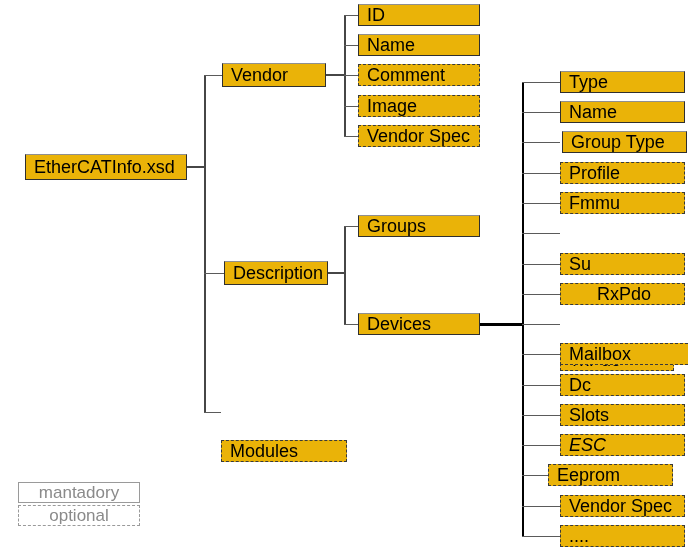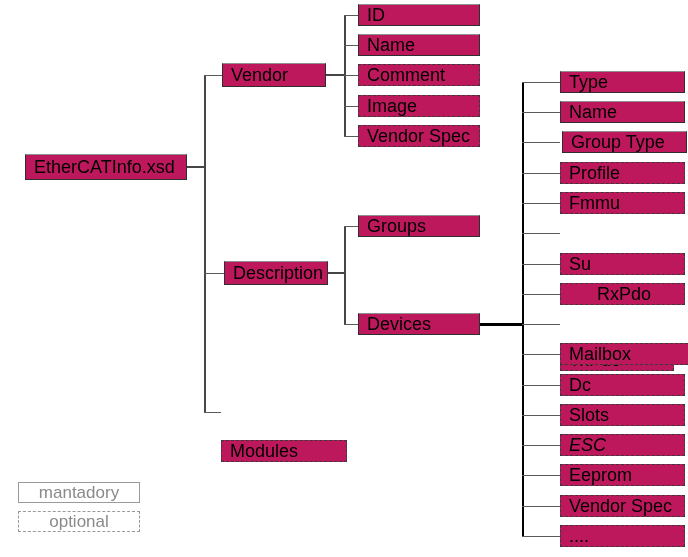--- a/index.html
+++ b/index.html
@@ -10,37 +10,37 @@
     font-family:"Liberation Sans",sans-serif;
     overflow:hidden;
   }
   .node{
     position:absolute;
     box-sizing:border-box;
     display:flex;align-items:center;
     padding-left:8px;
     font-size:18px;line-height:1;
     color:#000000;
-    background:#be185d;
+    background:#eab308;
     white-space:nowrap;overflow:hidden;
     z-index:2;
   }
   .node.solid{
     border:1.5px solid #2f2f2f;
     border-top-color:#8f8f8f;
   }
   .node.dashed{
     border:1.5px dashed #3a3a3a;
   }
   .cline{position:absolute;background:#5a5a5a;z-index:1;}
   .cline.trunk{background:#464646;}
   .cline.bold{background:#000000;}
   #legend{
     position:absolute;left:18px;top:482px;
-    display:flex;flex-direction:column;gap:8px;
+    display:flex;flex-direction:column;gap:2px;
     z-index:2;
   }
   .legend-item{
     box-sizing:border-box;
     width:122px;height:21px;
     display:flex;align-items:center;justify-content:center;
     font-size:17px;line-height:1;
     color:#8a8a8a;background:#ffffff;
   }
   .legend-item.solid{border:1.5px solid #9a9a9a;}
@@ -70,21 +70,21 @@
     <div class="node solid" style="left: 562px; top: 131px; width: 125px; height: 22px;">Group Type</div>
     <div class="node dashed" style="left: 560px; top: 162px; width: 125px; height: 22px;">Profile</div>
     <div class="node dashed" style="left: 560px; top: 192px; width: 125px; height: 22px;">Fmmu</div>
     <div class="node dashed" style="left: 560px; top: 253px; width: 125px; height: 22px;">Su</div>
     <div class="node dashed" style="left: 560px; top: 283px; width: 125px; height: 22px; padding-left: 36px;">RxPdo</div>
     <div class="node dashed" style="left: 560px; top: 313px; width: 114px; height: 22px; margin-top: 36px;">TxPdo</div>
     <div class="node dashed" style="left: 560px; top: 343px; width: 143px; height: 22px;">Mailbox</div>
     <div class="node dashed" style="left: 560px; top: 374px; width: 125px; height: 22px;">Dc</div>
     <div class="node dashed" style="left: 560px; top: 404px; width: 125px; height: 22px;">Slots</div>
     <div class="node dashed" style="left: 560px; top: 434px; width: 125px; height: 22px; font-style: italic;">ESC</div>
-    <div class="node dashed" style="left: 560px; top: 464px; width: 125px; height: 22px;">Eeprom</div>
+    <div class="node dashed" style="left: 548px; top: 464px; width: 125px; height: 22px;">Eeprom</div>
     <div class="node dashed" style="left: 560px; top: 495px; width: 125px; height: 22px;">Vendor Spec</div>
     <div class="node dashed" style="left: 560px; top: 525px; width: 125px; height: 22px;">....</div>
     <div class="cline trunk" style="left: 187px; top: 166px; width: 19px; height: 2px;"></div>
     <div class="cline trunk" style="left: 204px; top: 75px; width: 2px; height: 338px;"></div>
     <div class="cline" style="left: 204px; top: 75px; width: 18px; height: 1px;"></div>
     <div class="cline" style="left: 204px; top: 273px; width: 20px; height: 1px;"></div>
     <div class="cline" style="left: 204px; top: 412px; width: 17px; height: 1px;"></div>
     <div class="cline trunk" style="left: 326px; top: 74px; width: 20px; height: 2px;"></div>
     <div class="cline trunk" style="left: 344px; top: 15px; width: 2px; height: 122px;"></div>
     <div class="cline" style="left: 344px; top: 15px; width: 14px; height: 1px;"></div>

